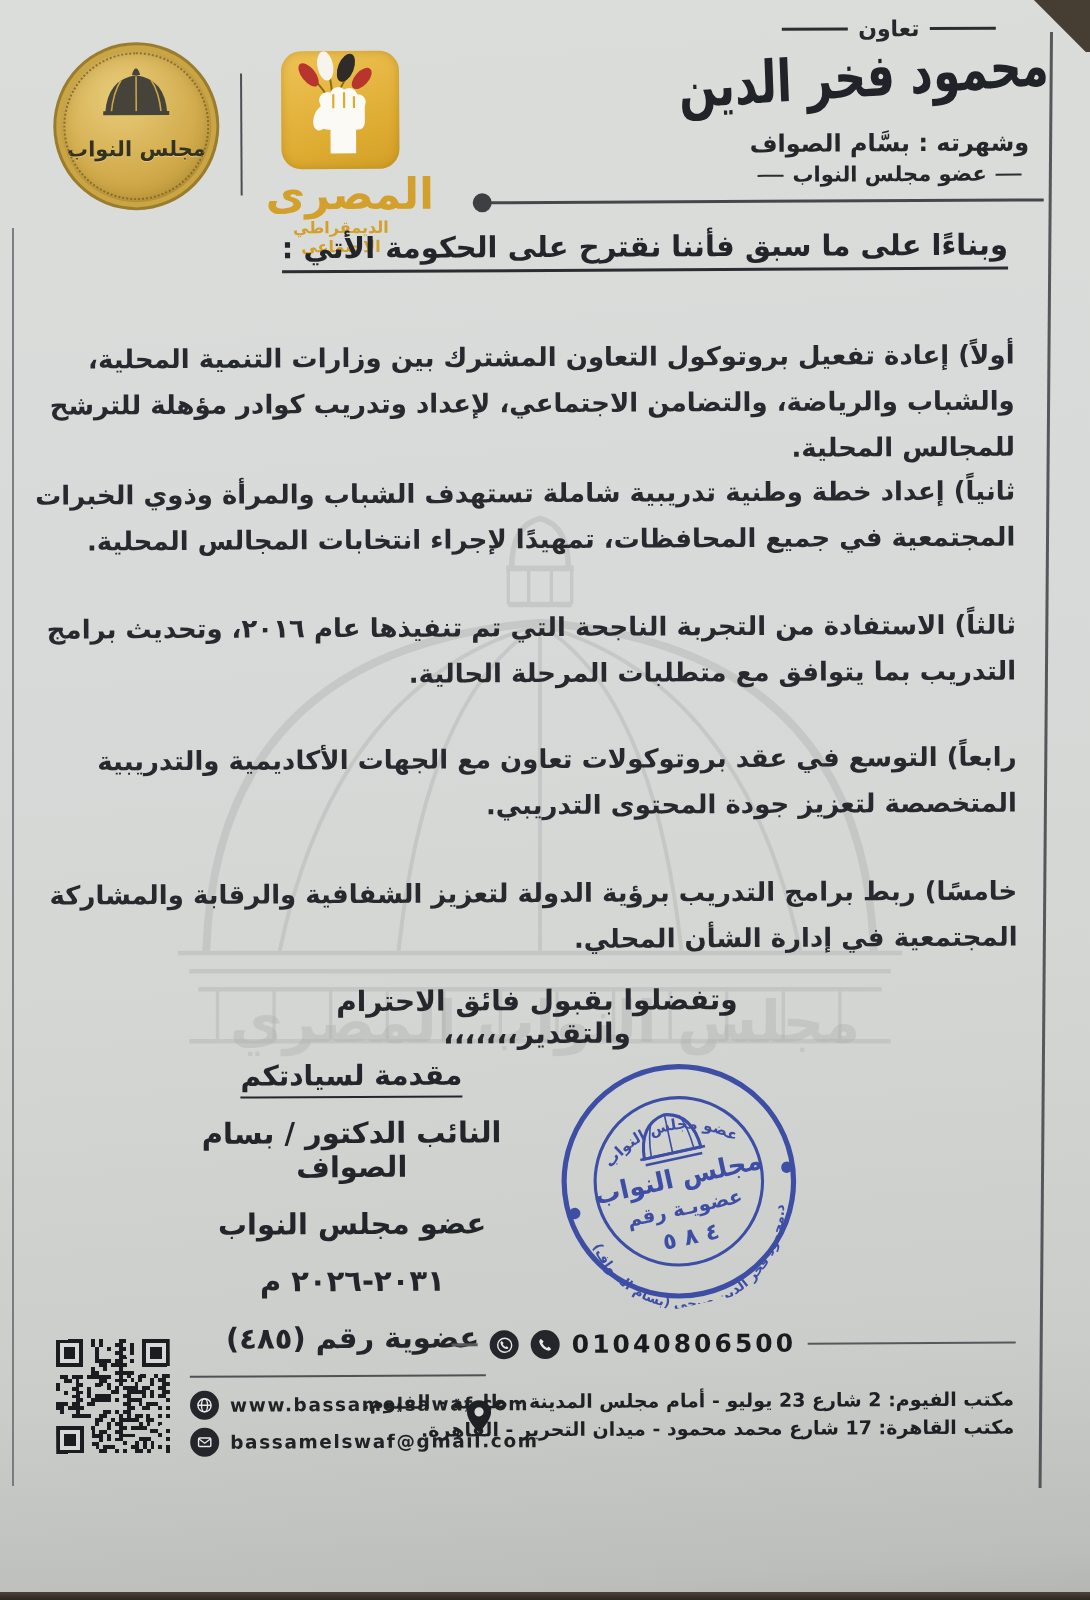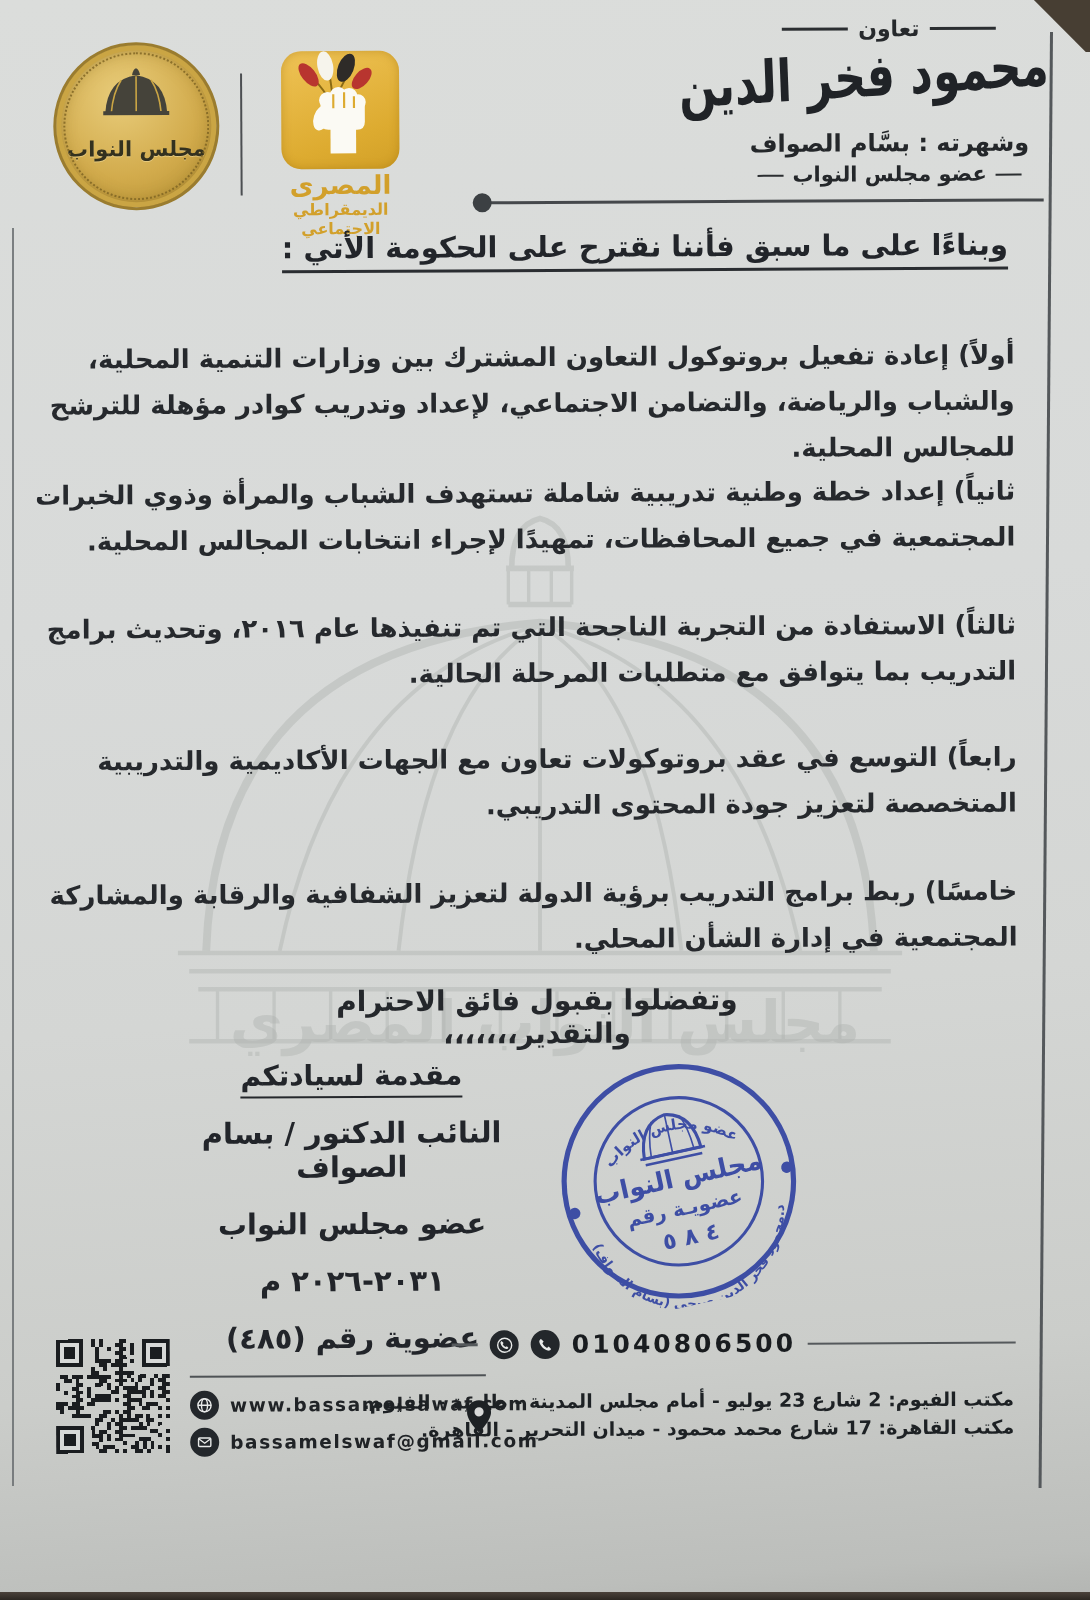--- a/index.html
+++ b/index.html
@@ -24,21 +24,21 @@
     background:radial-gradient(circle at 40% 32%,#e8cc7a,#d2ab4c 55%,#b18c2e 100%);
     border:3px solid #9a7c2f;box-shadow:inset 0 0 0 5px #caa544, inset 0 0 18px rgba(90,70,15,.55);}
   .seal::after{content:"";position:absolute;inset:7px;border-radius:50%;border:2px dotted #7d6322;opacity:.8;}
   .seal svg{position:absolute;left:50%;top:22px;transform:translateX(-50%);}
   .seal-text{position:absolute;left:0;right:0;top:92px;text-align:center;font-weight:800;font-size:21px;color:#33311f;
     text-shadow:0 1px 0 rgba(255,240,190,.4);}
   .hdr-sep{position:absolute;left:243px;top:72px;width:2px;height:122px;background:#4c4f52;}
   .party{position:absolute;left:268px;top:50px;width:150px;text-align:center;}
   .party-badge{width:118px;height:118px;margin:0 auto;border-radius:20px;
     background:linear-gradient(160deg,#efc356,#ddab30 70%,#d2a027);box-shadow:inset 0 0 10px rgba(150,105,10,.4);}
-  .party-name{font-size:26px;font-weight:900;color:#d2a02b;letter-spacing:1px;line-height:1.05;margin-top:3px;}
+  .party-name{font-size:43px;font-weight:900;color:#d2a02b;letter-spacing:1px;line-height:1.05;margin-top:3px;}
   .party-sub{font-size:16px;font-weight:700;color:#d2a02b;margin-top:1px;}
   .mp-block{position:absolute;right:38px;top:18px;width:320px;text-align:center;direction:rtl;}
   .mp-title{display:flex;align-items:center;justify-content:center;gap:10px;font-size:22px;font-weight:900;color:#26292c;}
   .mp-title .ln{flex:0 0 66px;height:2.5px;background:#2b2e31;}
   .mp-name{font-size:44px;font-weight:900;line-height:72px;height:86px;white-space:nowrap;color:#202327;
     transform:scaleY(1.32) rotate(-2.5deg);letter-spacing:-1px;}
   .mp-alias{font-size:24px;font-weight:800;margin-top:2px;}
   .mp-role{font-size:21px;font-weight:800;margin-top:5px;}
   .mp-role::before,.mp-role::after{content:"";display:inline-block;width:26px;height:2.5px;background:#2b2e31;
     vertical-align:middle;margin:0 9px;}

